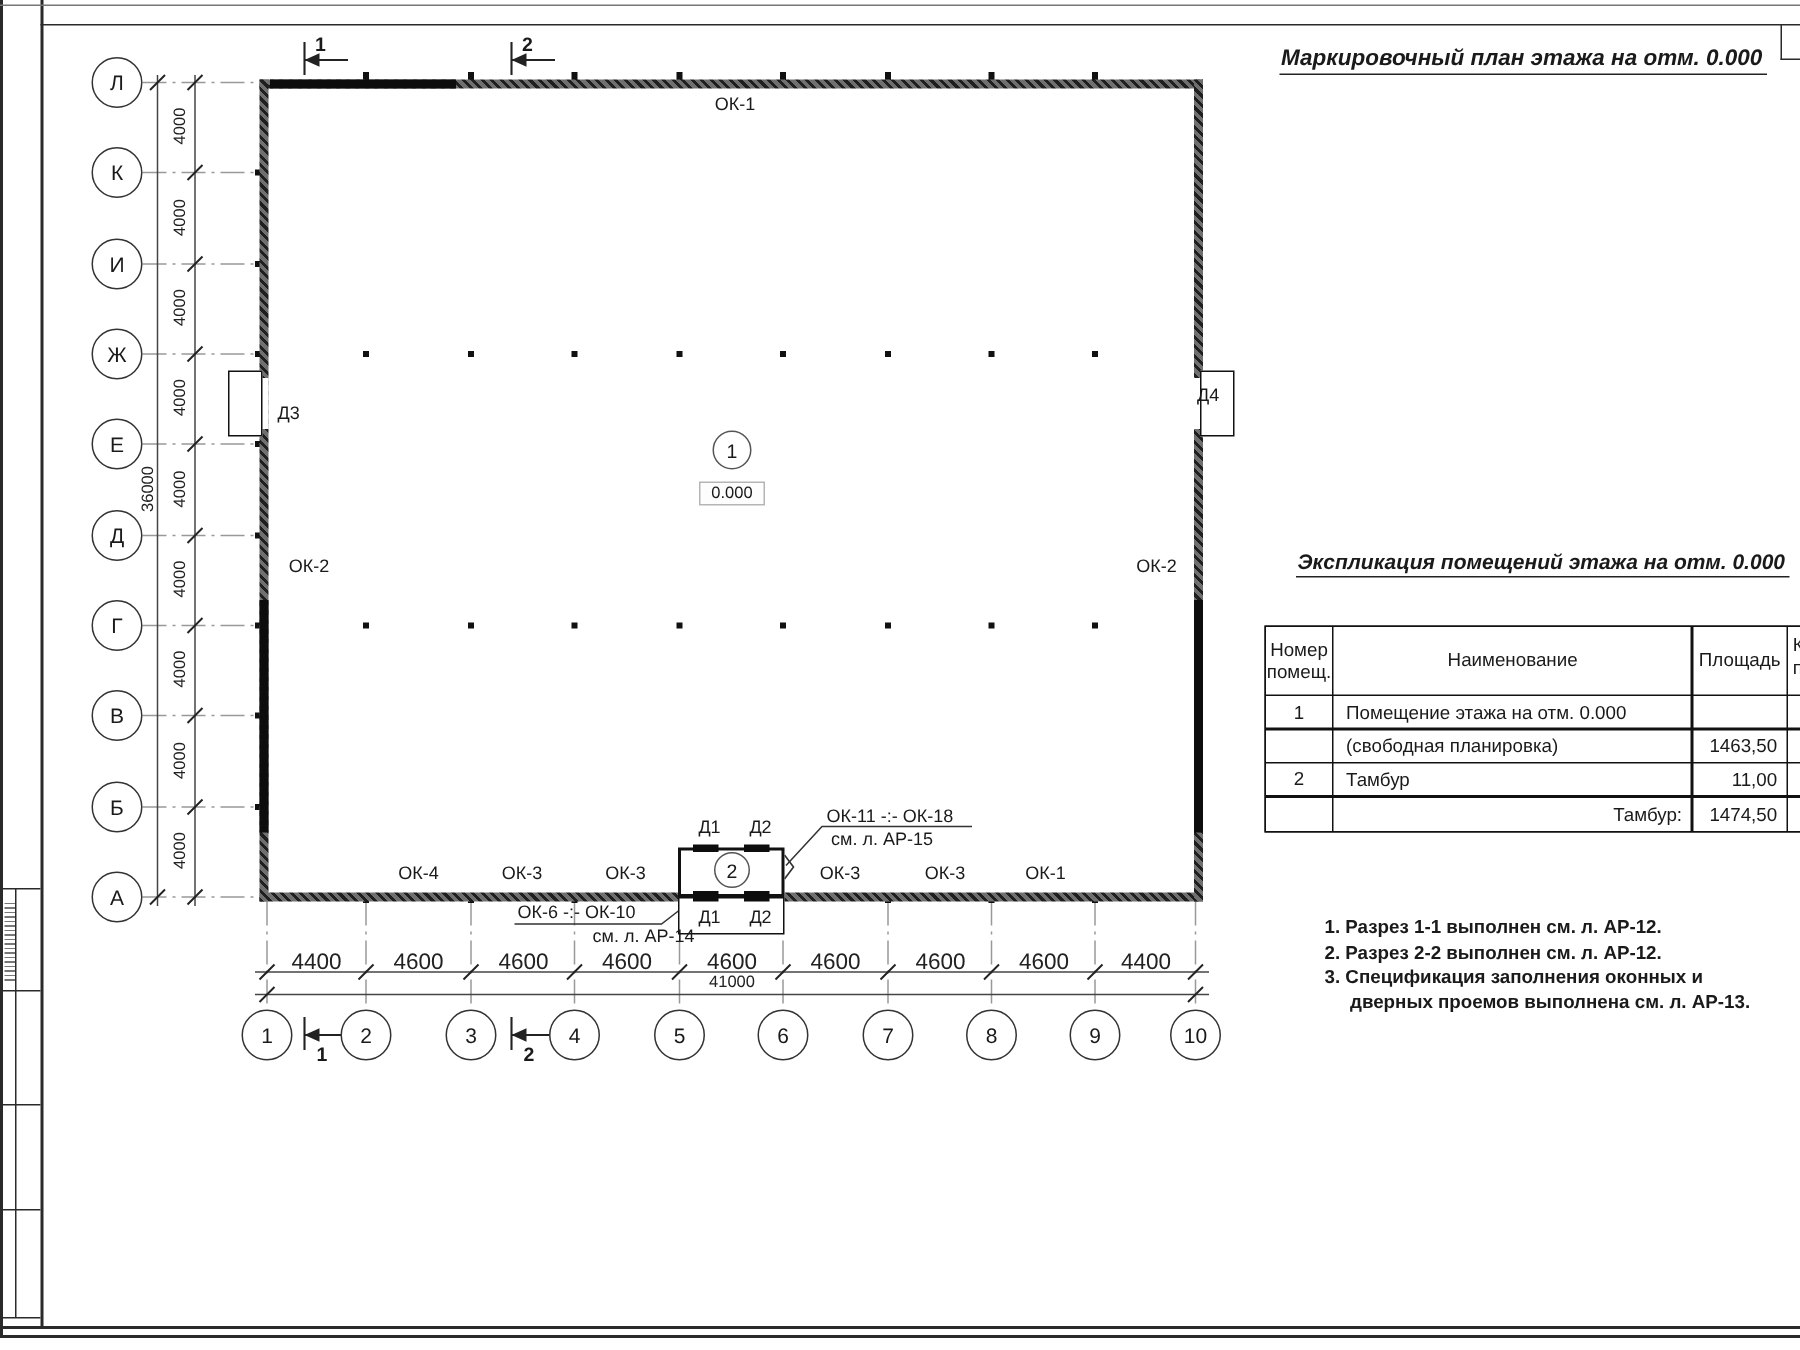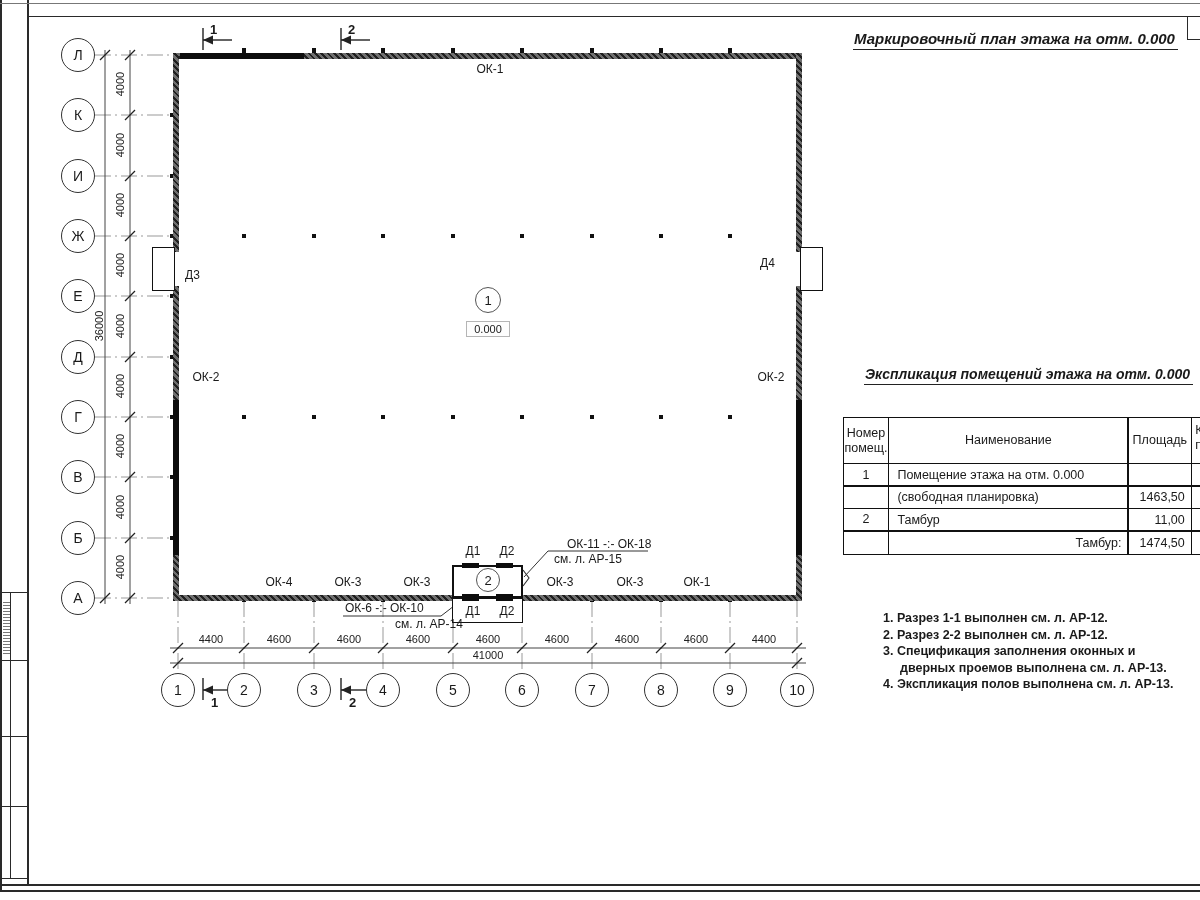--- a/index.html
+++ b/index.html
@@ -23,21 +23,21 @@
   }
   .roomb {
     position:absolute; border:1.2px solid #555; border-radius:50%; background:#fff;
     display:flex; align-items:center; justify-content:center; font-size:13px;
   }
   .lvlbox {
     position:absolute; left:466px; top:321px; width:44px; height:16px; border:1px solid #b5b5b5;
     background:#fdfdfd; display:flex; align-items:center; justify-content:center; font-size:11px;
   }
   .lbl { position:absolute; font-size:12px; white-space:nowrap; color:#1a1a1a; }
-  .dimh { position:absolute; font-size:11px; width:40px; text-align:center; color:#222; }
+  .dimh { position:absolute; font-size:15px; width:40px; text-align:center; color:#222; }
   .dimv { position:absolute; font-size:11px; width:44px; text-align:center; color:#222; transform:rotate(-90deg); }
   .dimtot { position:absolute; font-size:11px; width:60px; text-align:center; color:#222; }
   .dimtotv { position:absolute; font-size:11px; width:60px; text-align:center; color:#222; transform:rotate(-90deg); }
   .seclbl { position:absolute; font-size:13px; font-weight:bold; }
   .title {
     position:absolute; font-size:15px; font-weight:bold; font-style:italic;
     border-bottom:1.5px solid #222; padding:0 3px 2px 1px; white-space:nowrap;
   }
   .title2 { font-size:14px; }
   .winlbl { position:absolute; width:44px; text-align:center; font-size:12px; }
@@ -334,27 +334,27 @@
   <div class="winlbl" style="left:184px;top:370px;">ОК-2</div>
   <div class="winlbl" style="left:749px;top:370px;">ОК-2</div>
   <div class="winlbl" style="left:257px;top:575px;">ОК-4</div>
   <div class="winlbl" style="left:326px;top:575px;">ОК-3</div>
   <div class="winlbl" style="left:395px;top:575px;">ОК-3</div>
   <div class="winlbl" style="left:538px;top:575px;">ОК-3</div>
   <div class="winlbl" style="left:608px;top:575px;">ОК-3</div>
   <div class="winlbl" style="left:675px;top:575px;">ОК-1</div>
 
   <div class="lbl" style="left:185px;top:268px;">Д3</div>
-  <div class="lbl" style="left:760px;top:256px;">Д4</div>
+  <div class="lbl" style="left:798px;top:256px;">Д4</div>
   <div class="dlbl" style="left:462px;top:544px;">Д1</div>
   <div class="dlbl" style="left:496px;top:544px;">Д2</div>
   <div class="dlbl" style="left:462px;top:604px;">Д1</div>
   <div class="dlbl" style="left:496px;top:604px;">Д2</div>
 
-  <div class="leadtxt" style="left:551px;top:537px;margin-left:16px;">ОК-11 -:- ОК-18</div>
+  <div class="leadtxt" style="left:551px;top:537px;">ОК-11 -:- ОК-18</div>
   <div class="leadtxt" style="left:554px;top:552px;">см. л. АР-15</div>
   <div class="leadtxt" style="left:345px;top:601px;">ОК-6 -:- ОК-10</div>
   <div class="leadtxt" style="left:348px;top:617px;margin-left:47px;">см. л. АР-14</div>
 
   <div class="roomb" style="left:475px;top:287px;width:26px;height:26px;">
       <span>1</span>
     </div>
   <div class="lvlbox">
       <span>0.000</span>
     </div>
@@ -422,16 +422,15 @@
     <div class="c-right">
         <span>1474,50</span>
       </div>
     <div></div>
   </div>
 
   <div id="notes">
     <div class="note">1. Разрез 1-1 выполнен см. л. АР-12.</div>
     <div class="note">2. Разрез 2-2 выполнен см. л. АР-12.</div>
     <div class="note">3. Спецификация заполнения оконных и дверных проемов выполнена см. л. АР-13.</div>
-    <div class="note">4. Экспликация полов выполнена см. л. АР-13.</div>
   </div>
 
 </div>
 
 </body></html>

